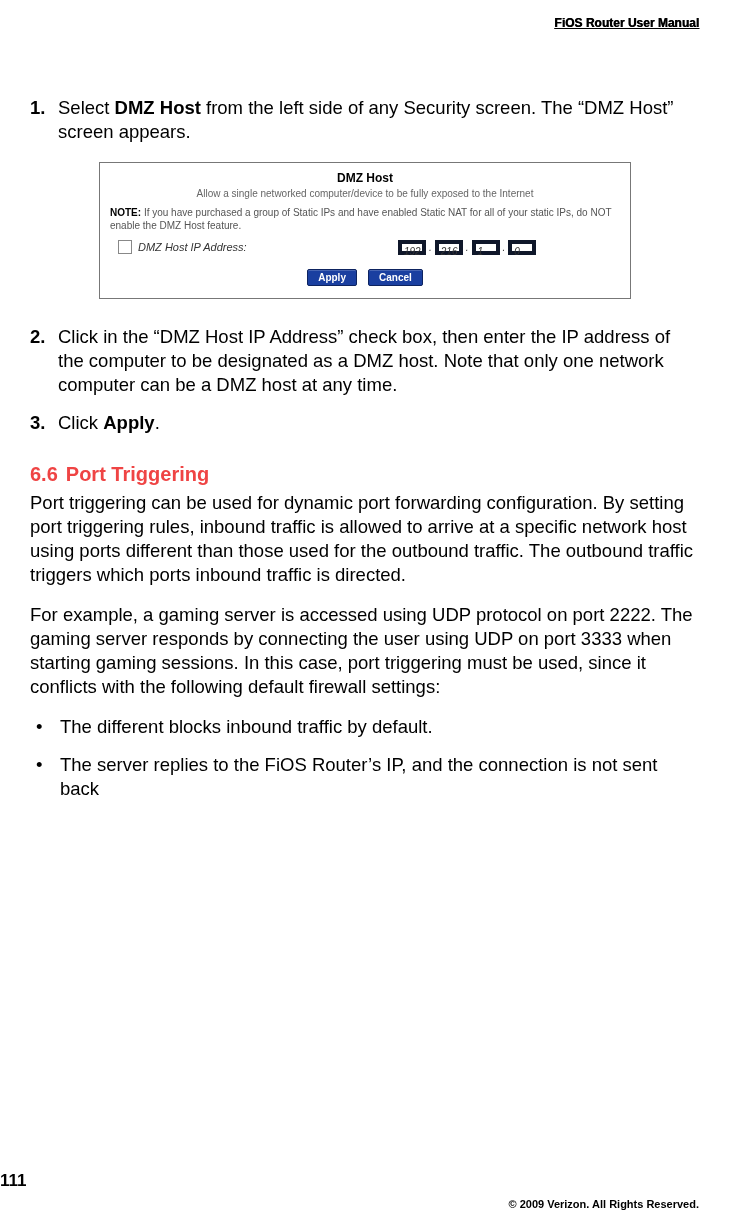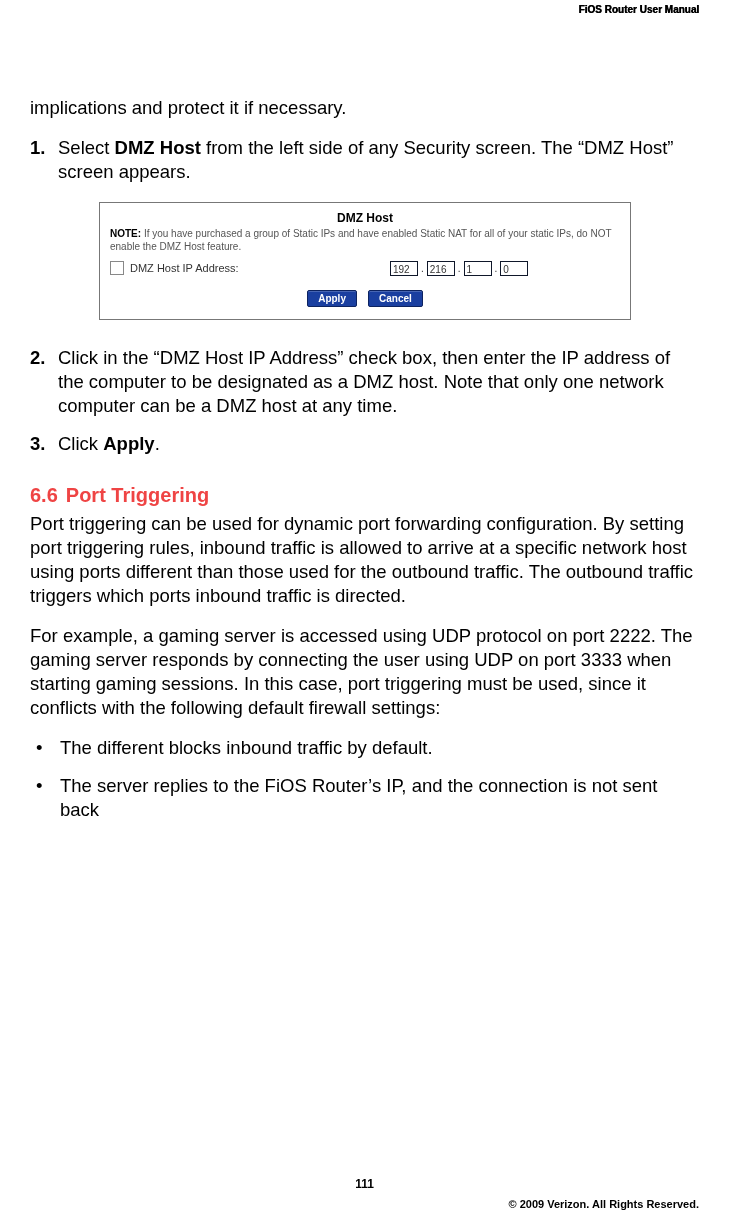--- a/index.html
+++ b/index.html
@@ -8,25 +8,26 @@
     width: 729px;
     height: 1226px;
     font-family: "Segoe UI", "Myriad Pro", Arial, sans-serif;
     color: #000;
     position: relative;
     background: #fff;
     box-sizing: border-box;
   }
   .header-title {
     position: absolute;
-    top: 4px;
+    top: 16px;
     right: 30px;
     font-weight: 900;
-    font-size: 10px;
+    font-size: 12px;
     text-shadow: 0.5px 0 0 currentColor;
+    text-decoration: underline;
   }
   .content {
     position: absolute;
     top: 96px;
     left: 30px;
     width: 670px;
     font-size: 18.5px;
     line-height: 1.3;
   }
   .content p { margin: 0 0 16px 0; }
@@ -43,27 +44,27 @@
     font-family: Verdana, Arial, sans-serif;
     font-size: 11px;
     color: #333;
     padding: 6px 10px 12px 10px;
     box-sizing: border-box;
   }
   .fig-title { text-align: center; font-weight: bold; color: #000; font-size: 12px; margin-top: 2px; }
   .fig-sub { text-align: center; color: #666; font-size: 10px; margin-bottom: 6px; }
   .fig-note { font-size: 10px; color: #555; line-height: 1.3; margin-bottom: 8px; }
   .fig-note b { color: #000; }
-  .fig-row { display: flex; align-items: center; font-size: 11px; color: #333; margin: 4px 0 14px 0; }
+  .fig-row { display: flex; align-items: center; font-size: 11px; color: #333; margin: 4px 0 14px 8px; font-style: italic; }
   .fig-check { width: 12px; height: 12px; border: 1px solid #888; margin-right: 6px; background: #fff; }
   .fig-label { flex: 0 0 260px; }
   .ip-group { display: flex; gap: 3px; }
   .ip-box {
     width: 28px; height: 15px;
-    border: 1px solid #0f172a;
+    border: 4px solid #0f172a;
     background: #fff;
     font-size: 10px; text-align: left;
     padding: 0 2px; line-height: 15px;
     color: #333;
     box-sizing: border-box;
   }
   .ip-dot { align-self: flex-end; font-size: 10px; color: #333; padding-bottom: 1px; }
   .fig-buttons { text-align: center; }
   .fig-btn {
     display: inline-block;
@@ -85,53 +86,53 @@
   }
   .section-heading .num { margin-right: 8px; }
   .bullets { margin: 0; padding: 0; }
   .bullet-row { display: flex; margin-bottom: 14px; }
   .bullet-dot { width: 24px; flex: 0 0 24px; text-align: left; padding-left: 6px; }
   .bullet-body { flex: 1; }
   .page-num {
     position: absolute;
     bottom: 35px;
     width: 729px; left: 0;
-    text-align: center;
+    text-align: left;
     font-weight: 900;
-    font-size: 12px;
+    font-size: 17px;
   }
   .copyright {
     position: absolute;
     bottom: 16px;
     right: 30px;
     font-size: 11px;
     font-weight: 700;
   }
 </style>
 </head>
 <body>
 
 <div class="header-title">FiOS Router User Manual</div>
 
 <div class="content">
 
-  <p>implications and protect it if necessary.</p>
 
   <div class="ol">
     <div class="ol-item">
       <div class="ol-num">1.</div>
       <div class="ol-body">
         <span>Select </span><span class="bold">DMZ Host</span><span> from the left side of any Security screen. The “DMZ Host” screen appears.</span>
       </div>
     </div>
   </div>
 
   <div class="figure-wrap">
     <div class="figure">
       <div class="fig-title">DMZ Host</div>
+      <div class="fig-sub">Allow a single networked computer/device to be fully exposed to the Internet</div>
       <div class="fig-note">
         <b>NOTE:</b><span> If you have purchased a group of Static IPs and have enabled Static NAT for all of your static IPs, do NOT enable the DMZ Host feature.</span>
       </div>
       <div class="fig-row">
         <div class="fig-check"></div>
         <div class="fig-label">DMZ Host IP Address:</div>
         <div class="ip-group">
           <div class="ip-box">192</div>
             <span class="ip-dot">.</span>
           <div class="ip-box">216</div>

